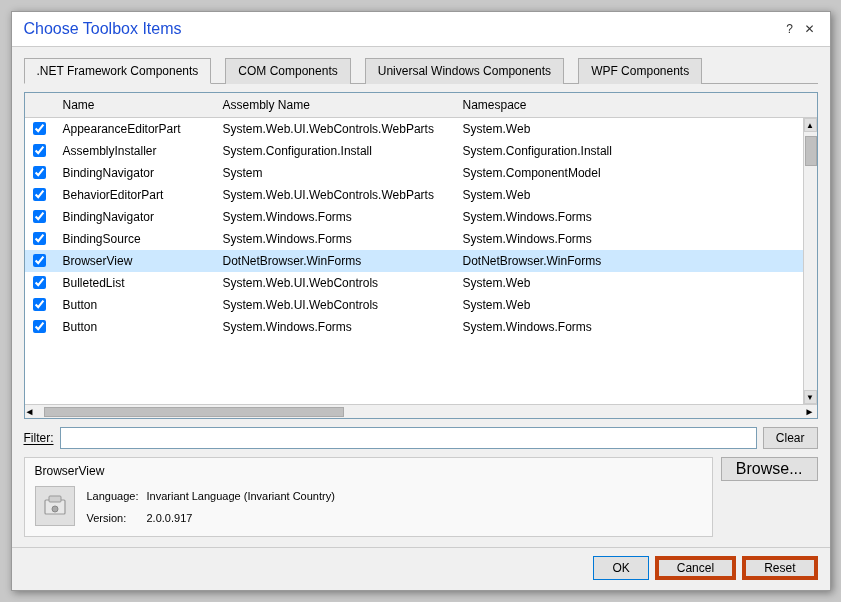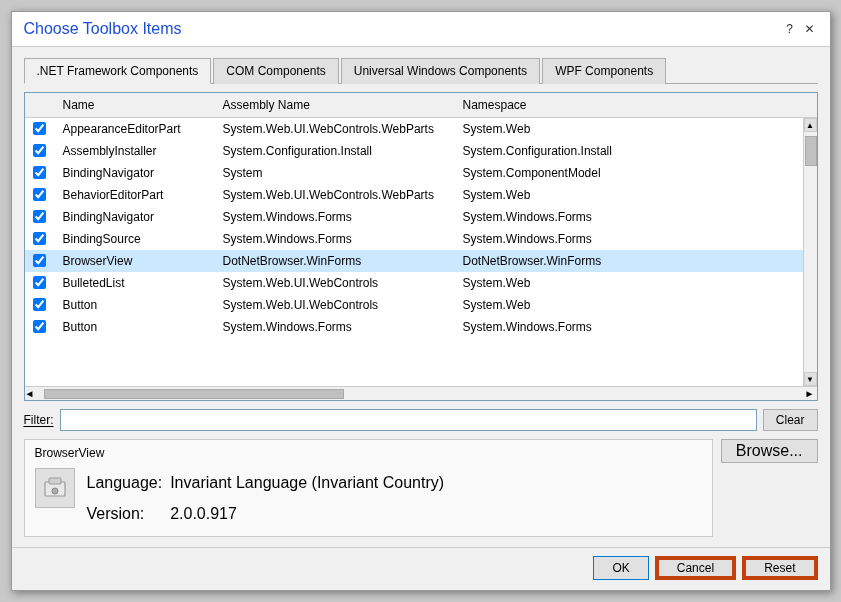--- a/index.html
+++ b/index.html
@@ -53,21 +53,21 @@
     .dialog-content {
       padding: 10px 12px;
       flex: 1;
       display: flex;
       flex-direction: column;
       gap: 8px;
     }
     .tabs {
       display: flex;
       border-bottom: 1px solid #adadad;
-      gap: 0;
+      gap: 12px;
     }
     .tab {
       padding: 5px 12px;
       border: 1px solid #adadad;
       border-bottom: none;
       background: #e1e1e1;
       cursor: pointer;
       font-size: 12px;
       margin-right: 2px;
       position: relative;
@@ -179,21 +179,21 @@
       border: 1px solid #bbb;
       display: flex;
       align-items: center;
       justify-content: center;
       font-size: 20px;
       color: #555;
       flex-shrink: 0;
     }
     .info-details {
       flex: 1;
-      font-size: 16px;
+      font-size: 11px;
       line-height: 1.8;
     }
     .info-details table { border-collapse: collapse; }
     .info-details td { padding: 1px 0; vertical-align: top; }
     .info-details td:first-child { padding-right: 8px; font-weight: normal; }
     .browse-btn {
       height: 24px;
       padding: 0 14px;
       border: 1px solid #adadad;
       background: #e1e1e1;

